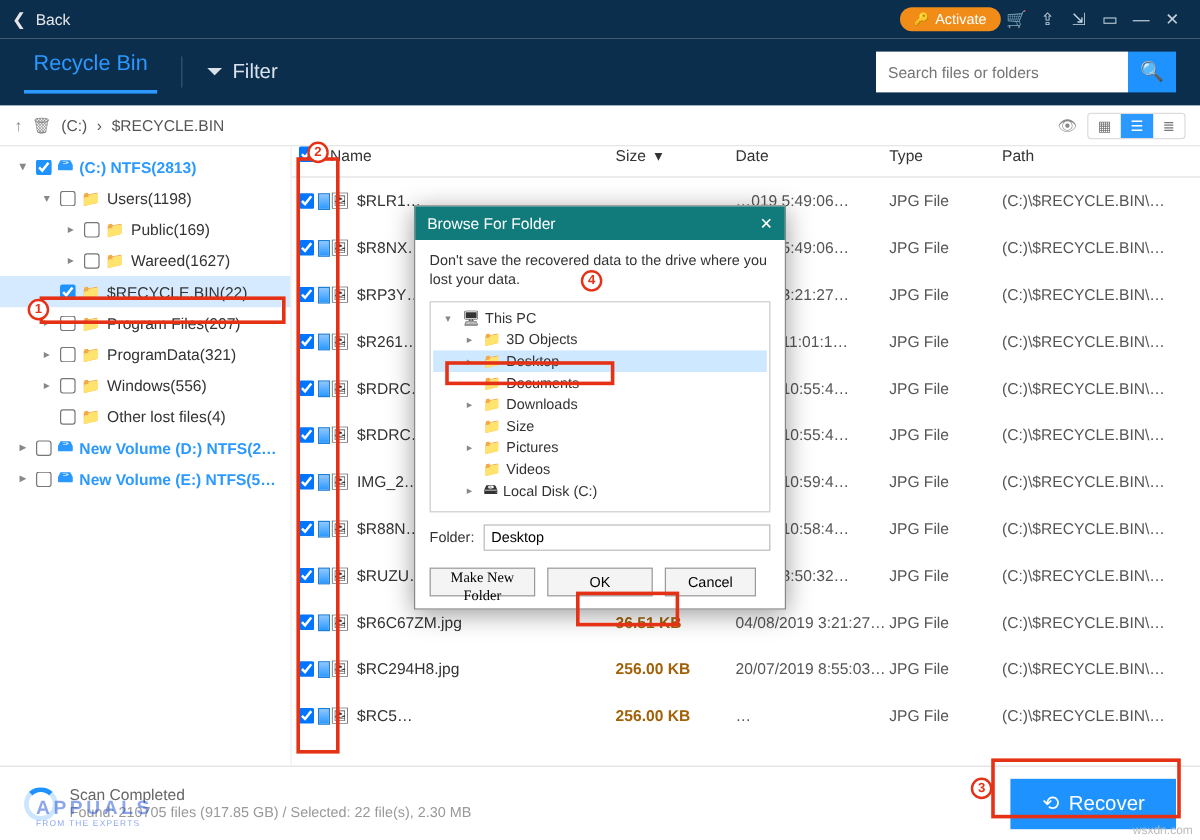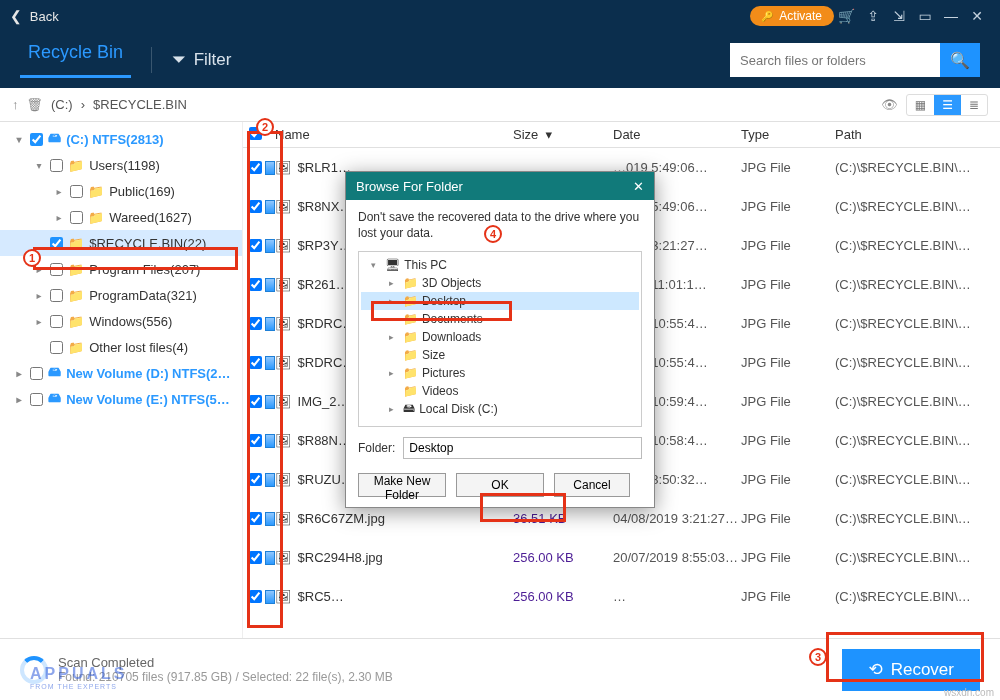--- a/index.html
+++ b/index.html
@@ -38,32 +38,32 @@
 .tree-row { display: flex; align-items: center; height: 26px; gap: 5px; white-space: nowrap; }
 .tree-row .ind { display: inline-block; }
 .tree-row .arrow { width: 12px; color: #888; font-size: 10px; text-align: center; }
 .tree-row input[type=checkbox] { accent-color: #1e93ff; }
 .tree-row .fold { color: #d9b26a; }
 .tree-row .disk { color: #2b99ff; }
 .tree-row.selected { background: #d6eaff; }
 .tree-row.bold { color: #2b99ff; font-weight: 600; }
 
 .filepane { flex: 1; display: flex; flex-direction: column; }
-.col-headers { height: 26px; border-bottom: 1px solid #e0e0e0; display: flex; align-items: center; font-size: 13px; color: #333; padding-left: 6px; }
+.col-headers { height: 26px; border-bottom: 1px solid #e0e0e0; display: flex; font-size: 13px; color: #333; padding-left: 6px; }
 .col-headers .chk { width: 26px; }
 .col-headers .cname { width: 238px; }
 .col-headers .csize { width: 100px; }
 .col-headers .cdate { width: 128px; }
 .col-headers .ctype { width: 94px; }
 .col-headers .cpath { flex: 1; }
 .file-row { height: 39px; display: flex; align-items: center; font-size: 13px; color: #333; padding-left: 6px; }
 .file-row .chk { width: 26px; display: flex; align-items: center; gap: 3px; }
 .file-row .small-ico { width: 14px; height: 14px; background: linear-gradient(#8fc7ff,#2b99ff); border: 1px solid #1e7fd6; }
 .file-row .cname { width: 238px; display: flex; align-items: center; gap: 6px; overflow: hidden; }
-.file-row .csize { width: 100px; color: #4c1d95; }
+.file-row .csize { width: 100px; color: #a16207; font-weight: bold; }
 .file-row .cdate { width: 128px; color: #555; }
 .file-row .ctype { width: 94px; color: #555; }
 .file-row .cpath { flex: 1; color: #555; overflow: hidden; text-overflow: ellipsis; white-space: nowrap; }
 
 
 .statusbar { position: absolute; left: 0; right: 0; bottom: 0; height: 62px; background: #fff; border-top: 1px solid #e0e0e0; display: flex; align-items: center; padding: 0 20px; }
 .statusbar .scan { display: flex; align-items: center; gap: 10px; color: #666; font-size: 13px; }
 .statusbar .scan .ring { width: 28px; height: 28px; border: 4px solid #cde6ff; border-top-color: #1e93ff; border-radius: 50%; }
 .statusbar .recover { margin-left: auto; background: #1e93ff; color: #fff; height: 42px; padding: 0 26px; display: flex; align-items: center; gap: 8px; font-size: 17px; font-weight: 500; }
 
@@ -73,21 +73,21 @@
 .dialog .dtitle .spacer { flex: 1; }
 .dialog .dbody { padding: 10px 12px; font-size: 12px; color: #333; }
 .dialog .hint { margin-bottom: 10px; line-height: 1.3; }
 .dialog .dtree { border: 1px solid #ccc; height: 176px; overflow-y: scroll; padding: 4px 2px; font-size: 12px; }
 .dialog .dtree .drow { display: flex; align-items: center; height: 18px; gap: 4px; white-space: nowrap; }
 .dialog .dtree .drow.sel { background: #cde8ff; }
 .dialog .fold-row { display: flex; align-items: center; gap: 8px; margin-top: 10px; }
 .dialog .fold-row input { flex: 1; border: 1px solid #bbb; height: 22px; padding: 0 5px; font-size: 12px; }
 .dialog .dbuttons { display: flex; gap: 10px; margin-top: 14px; }
 .dialog .dbuttons button { height: 24px; font-size: 12px; border: 1px solid #999; background: #f4f4f4; cursor: pointer; }
-.dialog .dbuttons .mk { width: 88px; }
+.dialog .dbuttons .mk { width: 88px; font-family: Liberation Serif, serif; }
 .dialog .dbuttons .ok { width: 88px; }
 .dialog .dbuttons .cn { width: 76px; }
 
 
 .anno-h-box { position: absolute; border: 3px solid #e53217; z-index: 80; pointer-events: none; }
 .anno-num { position: absolute; width: 18px; height: 18px; border-radius: 50%; border: 2px solid #e53217; background: #fff; color: #e53217; font-size: 11px; font-weight: bold; display: flex; align-items: center; justify-content: center; z-index: 82; }
 
 .watermark { position: absolute; left: 30px; bottom: 10px; color: #1d4ed8; font-size: 16px; letter-spacing: 3px; z-index: 1; font-weight: 700; opacity: .5; }
 .watermark small { display:block; font-size:7px; letter-spacing:1px; font-weight:400;}
 .site-wm { position:absolute; right:6px; bottom:2px; font-size:10px; color:#bbb; z-index:1;}

